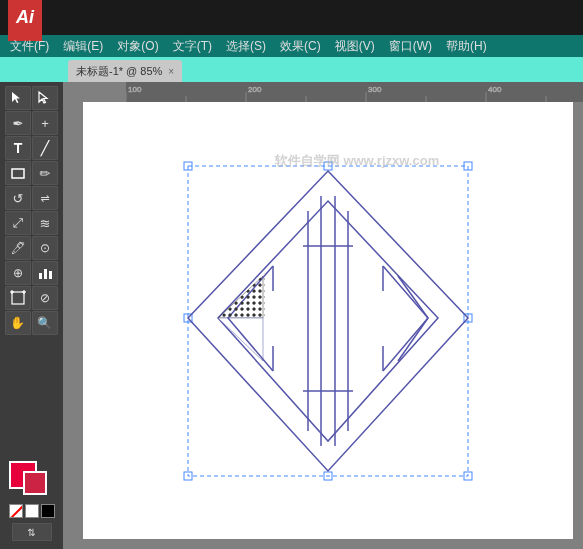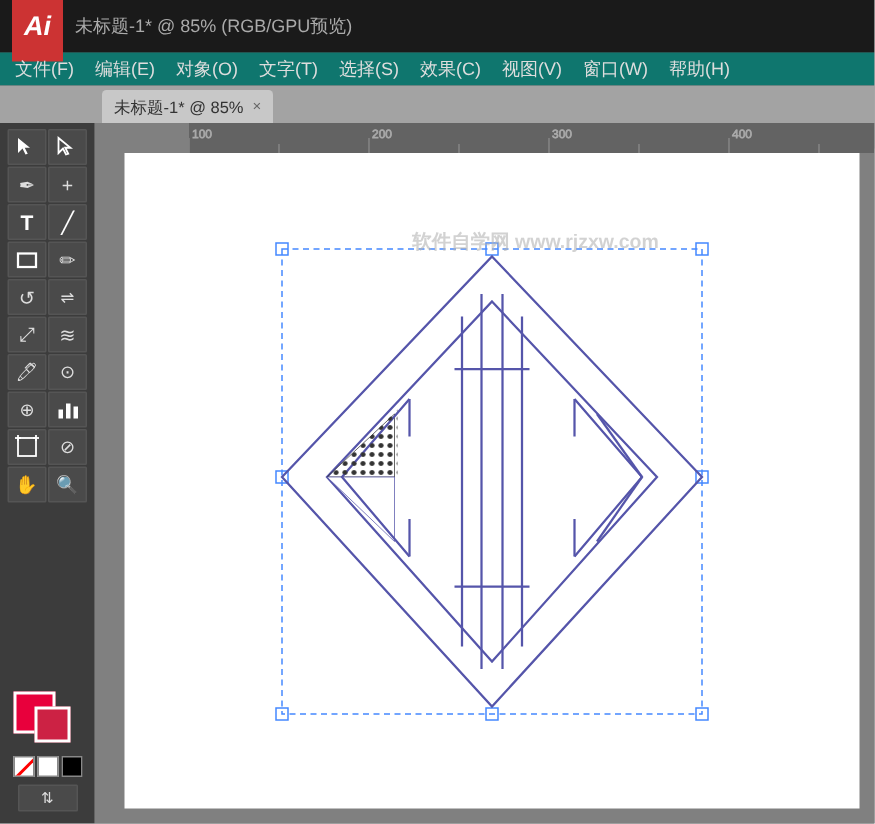--- a/index.html
+++ b/index.html
@@ -50,21 +50,21 @@
     }
     .menu-item {
       padding: 2px 6px;
       cursor: pointer;
       border-radius: 2px;
     }
 
     
     #tab-bar {
       height: 25px;
-      background: #a3a3a3;
+      background: #5eead4;
       display: flex;
       align-items: flex-end;
       padding-left: 68px;
     }
     .tab {
       height: 22px;
       background: #c8c8c8;
       color: #333;
       display: flex;
       align-items: center;
@@ -207,21 +207,20 @@
       height: 20px;
       background: #636363;
       border-bottom: 3px solid #e5e5e5;
     }
   </style>
 </head>
 <body>
 
 <div id="title-bar">
   <div id="app-logo">Ai</div>
-  <span style="font-size:12px;color:#aaa;">未标题-1* @ 85% (RGB/GPU预览)</span>
 </div>
 
 <div id="menu-bar">
   <div class="menu-item">文件(F)</div>
   <div class="menu-item">编辑(E)</div>
   <div class="menu-item">对象(O)</div>
   <div class="menu-item">文字(T)</div>
   <div class="menu-item">选择(S)</div>
   <div class="menu-item">效果(C)</div>
   <div class="menu-item">视图(V)</div>

